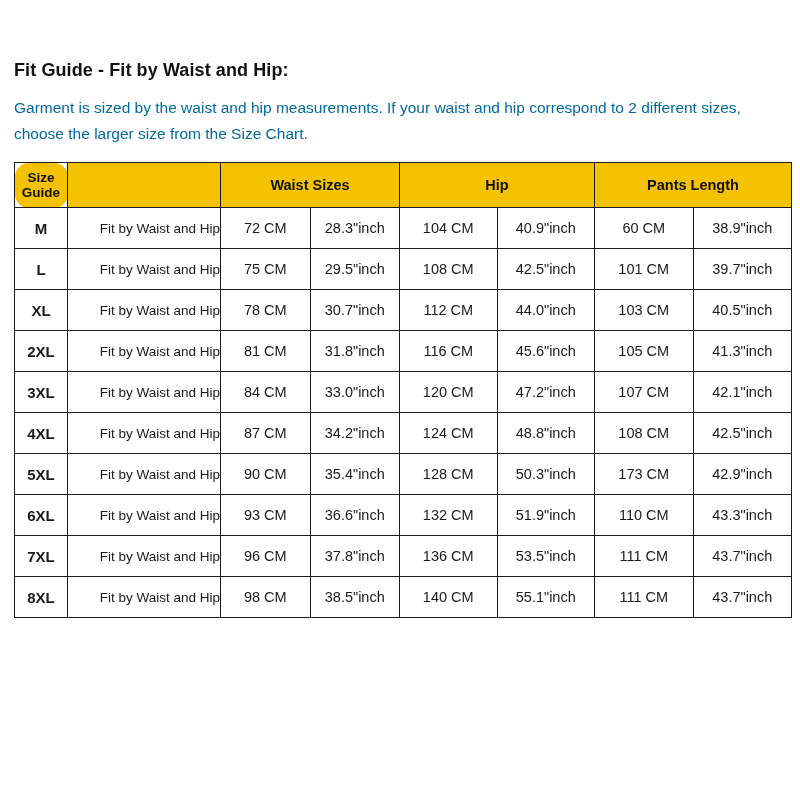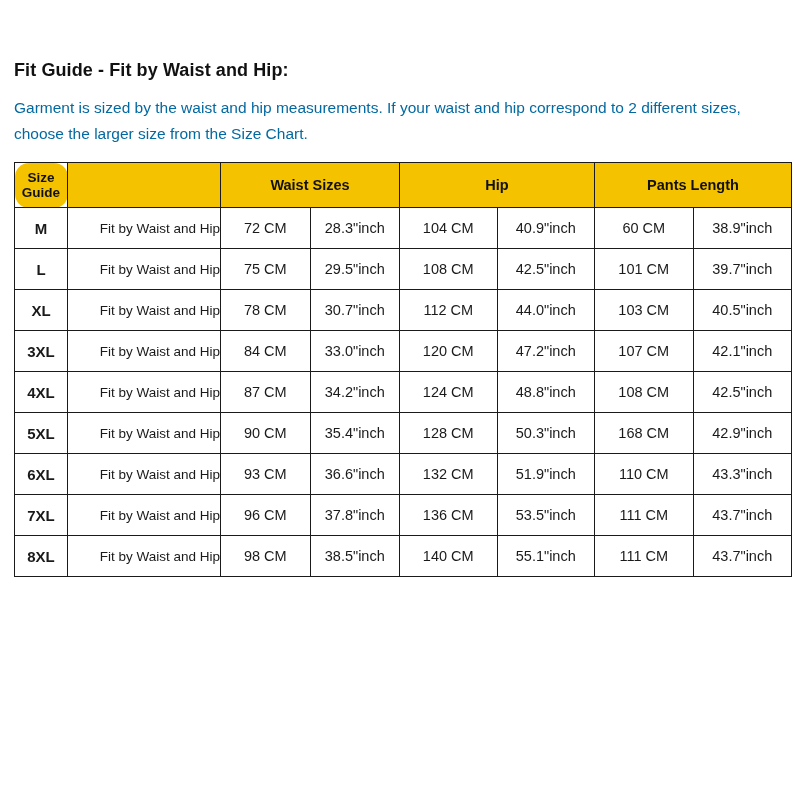--- a/index.html
+++ b/index.html
@@ -184,20 +184,42 @@
           </div>
         </td>
         <td class="pair">
           <div class="pair-inner">
             <div class="cm">103 CM</div>
             <div class="inch">40.5"inch</div>
           </div>
         </td>
       </tr>
 
+      <tr>
+        <td class="size-cell">2XL</td>
+        <td class="desc-cell">Fit by Waist and Hip</td>
+        <td class="pair">
+          <div class="pair-inner">
+            <div class="cm">81 CM</div>
+            <div class="inch">31.8"inch</div>
+          </div>
+        </td>
+        <td class="pair">
+          <div class="pair-inner">
+            <div class="cm">116 CM</div>
+            <div class="inch">45.6"inch</div>
+          </div>
+        </td>
+        <td class="pair">
+          <div class="pair-inner">
+            <div class="cm">105 CM</div>
+            <div class="inch">41.3"inch</div>
+          </div>
+        </td>
+      </tr>
 
       <tr>
         <td class="size-cell">3XL</td>
         <td class="desc-cell">Fit by Waist and Hip</td>
         <td class="pair">
           <div class="pair-inner">
             <div class="cm">84 CM</div>
             <div class="inch">33.0"inch</div>
           </div>
         </td>
@@ -248,21 +270,21 @@
           </div>
         </td>
         <td class="pair">
           <div class="pair-inner">
             <div class="cm">128 CM</div>
             <div class="inch">50.3"inch</div>
           </div>
         </td>
         <td class="pair">
           <div class="pair-inner">
-            <div class="cm">168 CM</div>
+            <div class="cm">173 CM</div>
             <div class="inch">42.9"inch</div>
           </div>
         </td>
       </tr>
 
       <tr>
         <td class="size-cell">6XL</td>
         <td class="desc-cell">Fit by Waist and Hip</td>
         <td class="pair">
           <div class="pair-inner">

